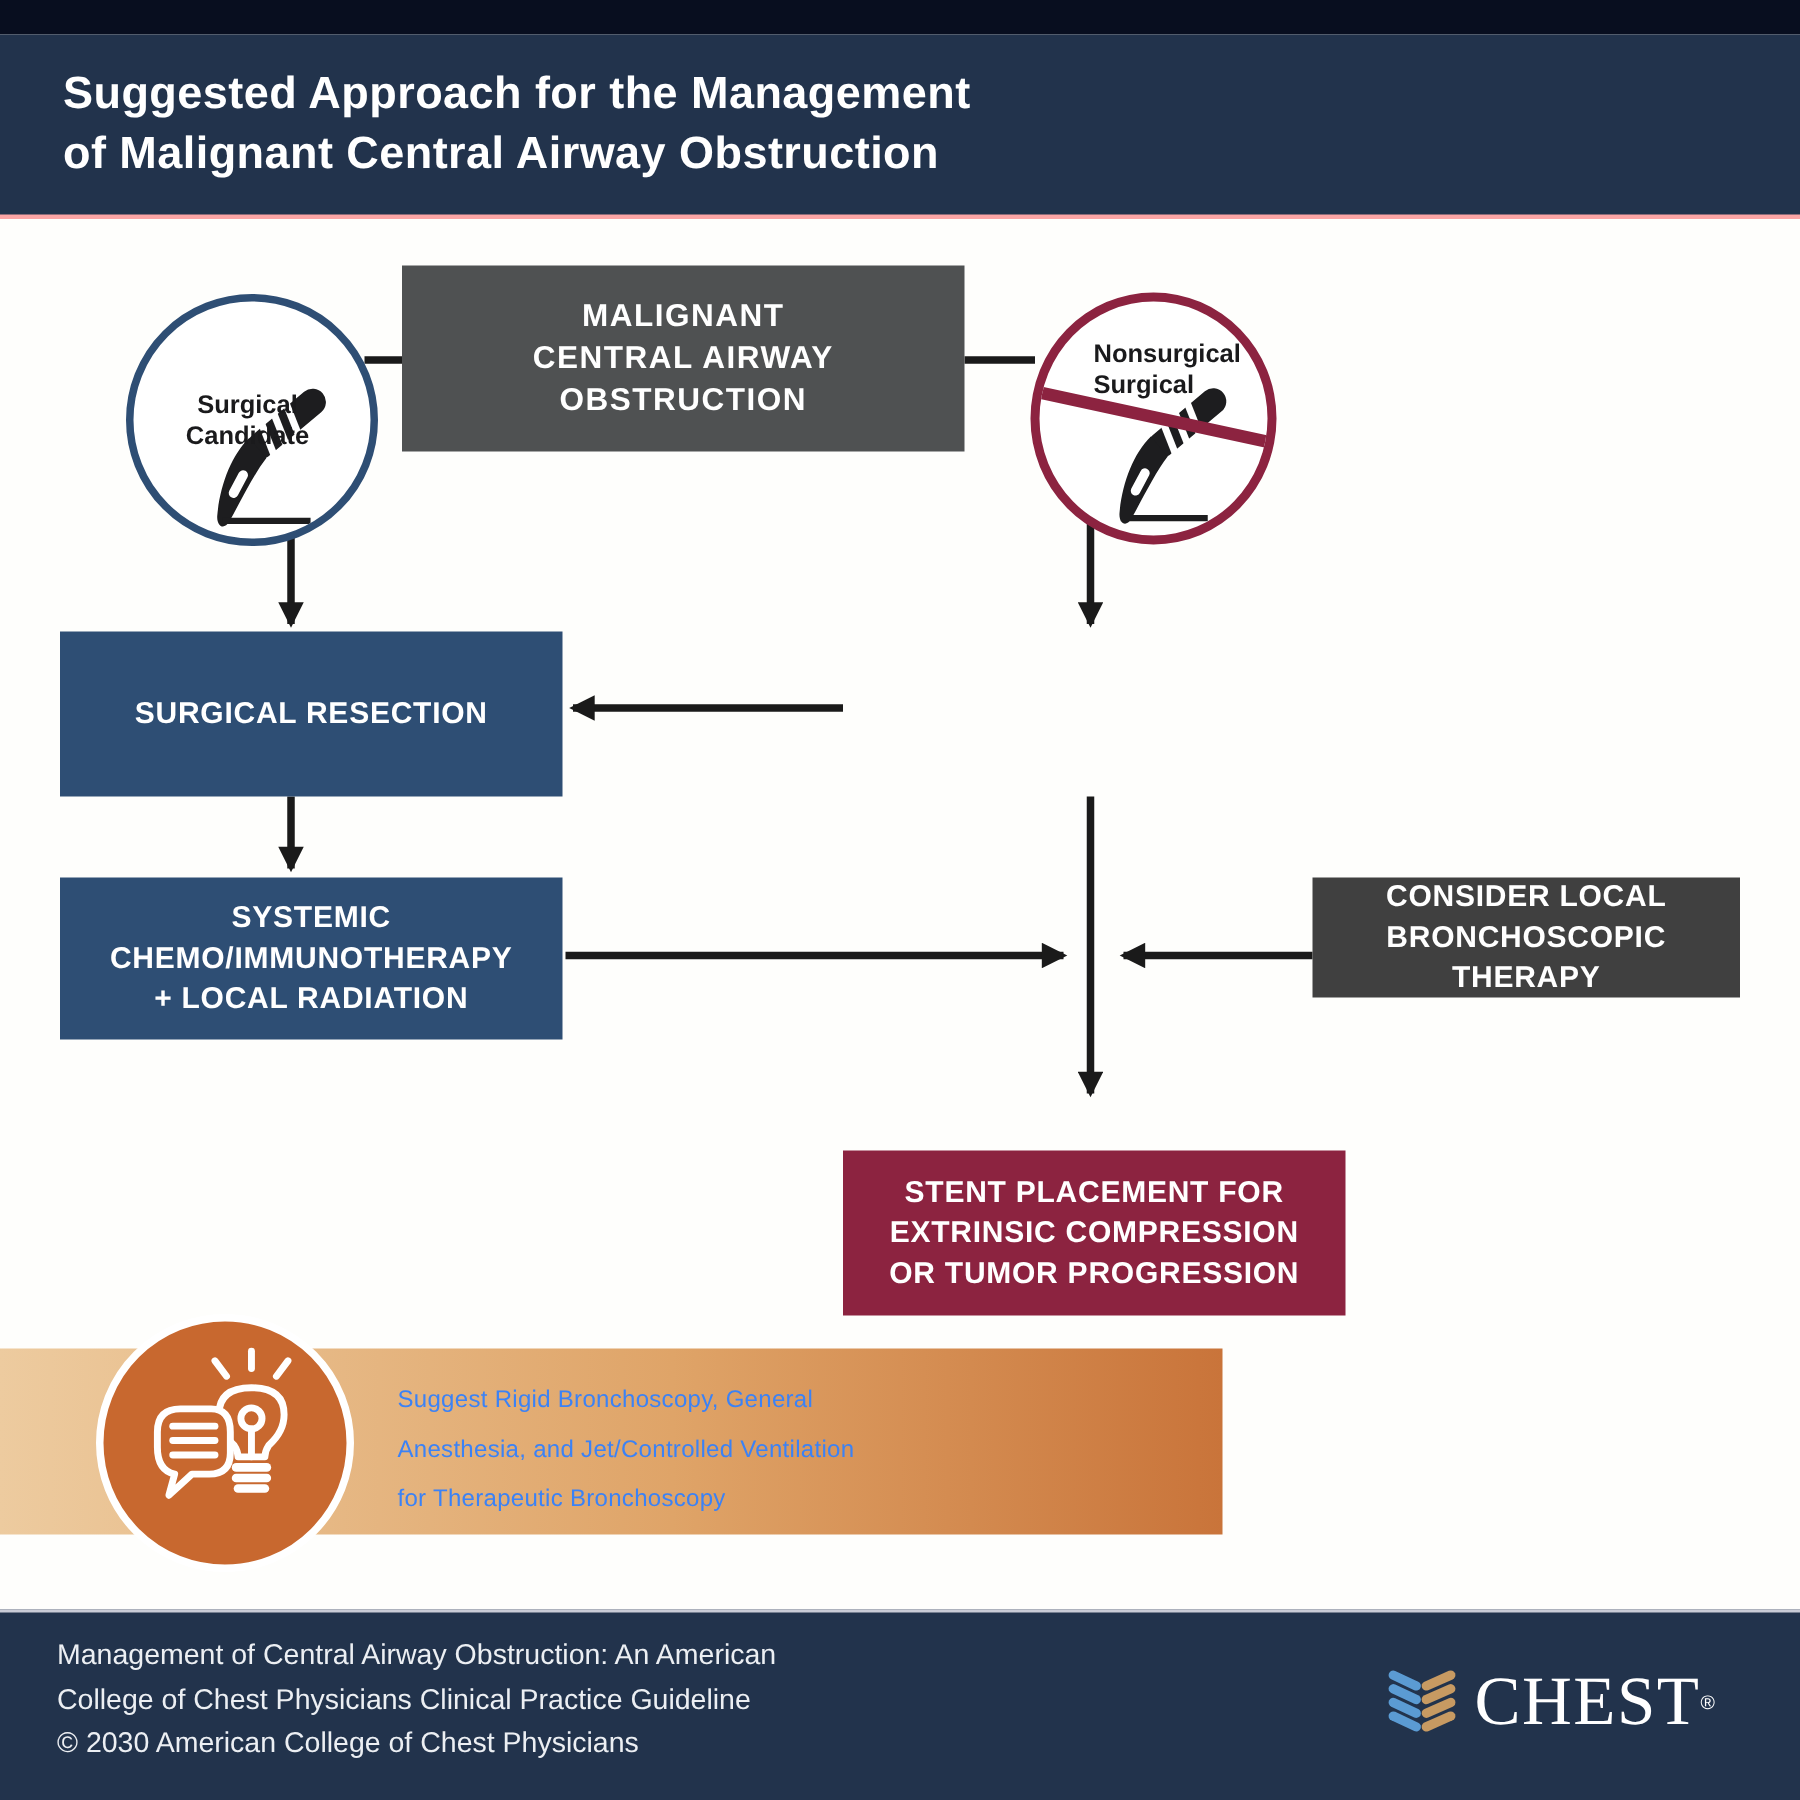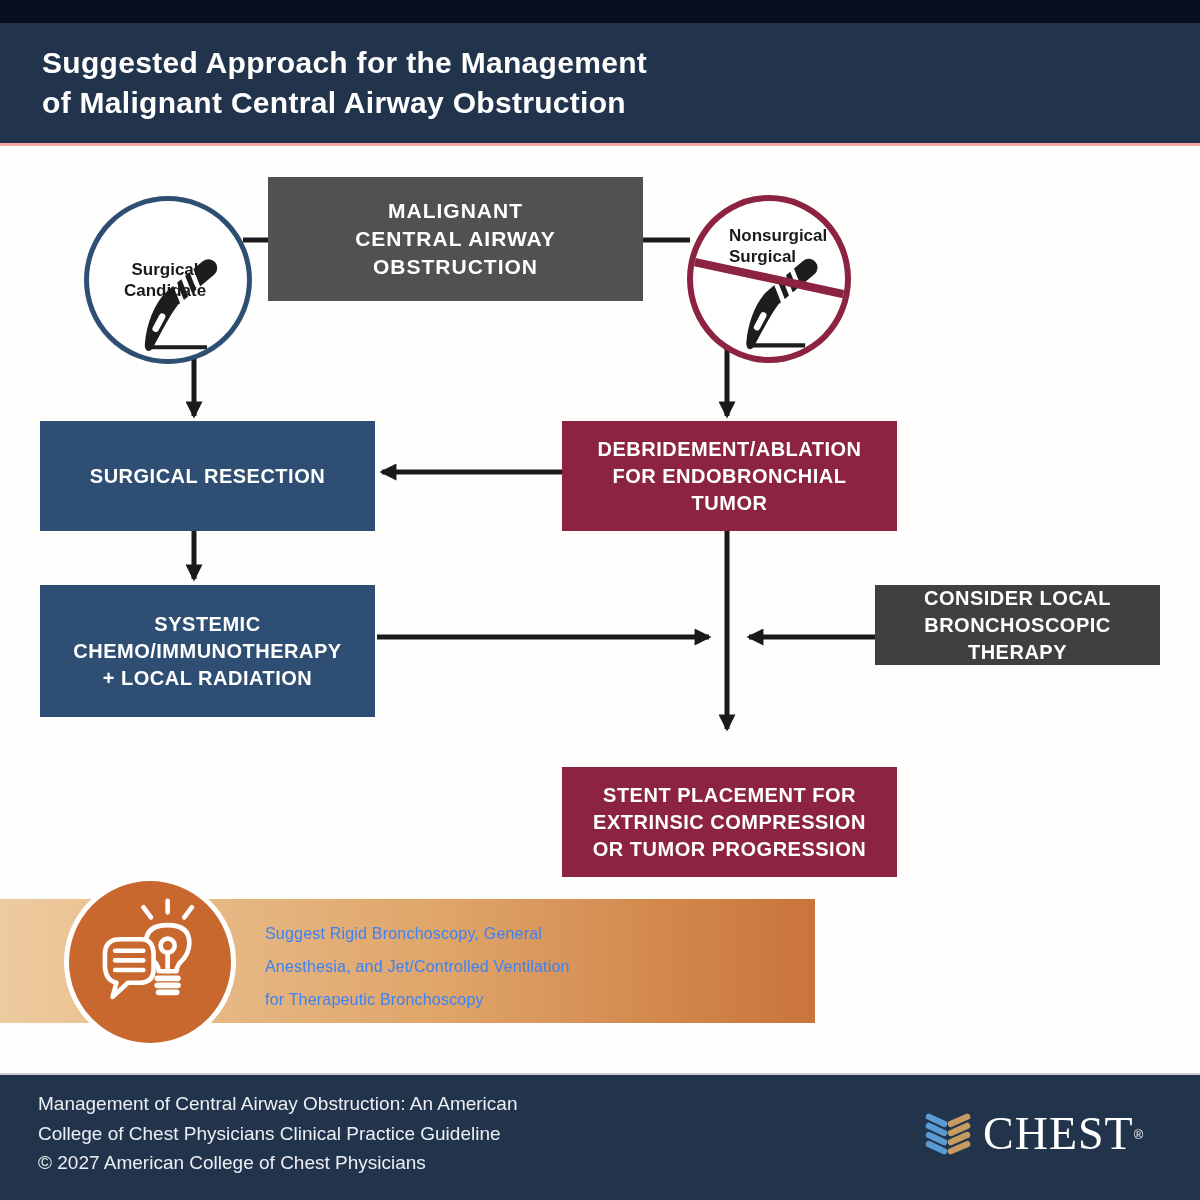--- a/index.html
+++ b/index.html
@@ -16,21 +16,21 @@
 
   
   #connectors{position:absolute;left:0;top:0;width:1200px;height:1200px;z-index:1;}
 
   
   .fbox{position:absolute;z-index:2;display:flex;align-items:center;justify-content:center;
         text-align:center;color:#fff;font-weight:bold;font-size:20px;line-height:27px;letter-spacing:.5px;}
   #root-box{left:268px;top:177px;width:375px;height:124px;background:#4F5152;font-size:21px;line-height:28px;letter-spacing:1px;}
   #surgical-resection{left:40px;top:421px;width:335px;height:110px;background:#2E4E74;}
   #debridement{left:562px;top:421px;width:335px;height:110px;background:#8C2340;}
-  #systemic{left:40px;top:585px;width:335px;height:132px;background:#2E4E74;}
+  #systemic{left:40px;top:585px;width:335px;height:108px;background:#2E4E74;}
   #local-broncho{left:875px;top:585px;width:285px;height:80px;background:#404040;}
   #stent{left:562px;top:735px;width:335px;height:110px;background:#8C2340;margin-top:32px;}
 
   
   .circ{position:absolute;z-index:2;background:#fff;border-radius:50%;overflow:hidden;box-sizing:border-box;}
   #circ-surgical{left:84px;top:196px;width:168px;height:168px;border:5px solid #2E4E74;}
   #circ-nonsurgical{left:687px;top:195px;width:164px;height:168px;border:6px solid #8C2340;}
   .circ .clabel{position:absolute;z-index:3;font-weight:bold;font-size:17px;line-height:21px;
         color:#1A1A1C;text-align:center;}
   #circ-surgical .clabel{left:20px;top:10px;width:112px;margin-top:48px;}
@@ -87,23 +87,20 @@
       <line x1="727" y1="531" x2="727" y2="729" marker-end="url(#ah)"></line>
       <line x1="377" y1="637" x2="709" y2="637" marker-end="url(#ah)"></line>
       <line x1="875" y1="637" x2="749" y2="637" marker-end="url(#ah)"></line>
     </g>
   </svg>
 
   <div class="fbox pre" id="root-box">MALIGNANT
 CENTRAL AIRWAY
 OBSTRUCTION</div>
   <div class="fbox" id="surgical-resection">SURGICAL RESECTION</div>
-  <div class="fbox pre" id="debridement">DEBRIDEMENT/ABLATION
-FOR ENDOBRONCHIAL
-TUMOR</div>
   <div class="fbox pre" id="systemic">SYSTEMIC
 CHEMO/IMMUNOTHERAPY
 + LOCAL RADIATION</div>
   <div class="fbox pre" id="local-broncho">CONSIDER LOCAL
 BRONCHOSCOPIC
 THERAPY</div>
   <div class="fbox pre" id="stent">STENT PLACEMENT FOR
 EXTRINSIC COMPRESSION
 OR TUMOR PROGRESSION</div>
 
@@ -160,21 +157,21 @@
       <line x1="22" y1="57" x2="44" y2="57"></line>
     </svg>
   </div>
   <div id="callout-text" class="pre">Suggest Rigid Bronchoscopy, General
 Anesthesia, and Jet/Controlled Ventilation
 for Therapeutic Bronchoscopy</div>
 
   <div id="footer">
     <div id="citation" class="pre">Management of Central Airway Obstruction: An American
 College of Chest Physicians Clinical Practice Guideline
-© 2027 American College of Chest Physicians</div>
+© 2030 American College of Chest Physicians</div>
     <div id="chest-logo">
       <svg viewBox="0 0 50 48" fill="none" stroke-linecap="round">
         <g stroke="#5B9BD3" stroke-width="6.5">
           <path d="M5,6 L21,13.5"></path>
           <path d="M5,15.5 L21,23"></path>
           <path d="M5,25 L21,32.5"></path>
           <path d="M5,34.5 L21,42"></path>
         </g>
         <g stroke="#C79A62" stroke-width="6.5">
           <path d="M28,13.5 L45,6"></path>

